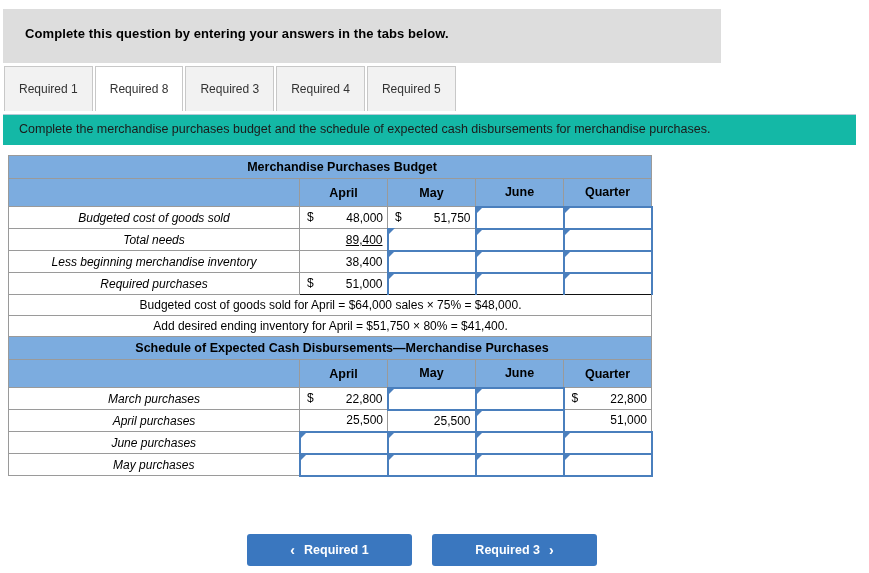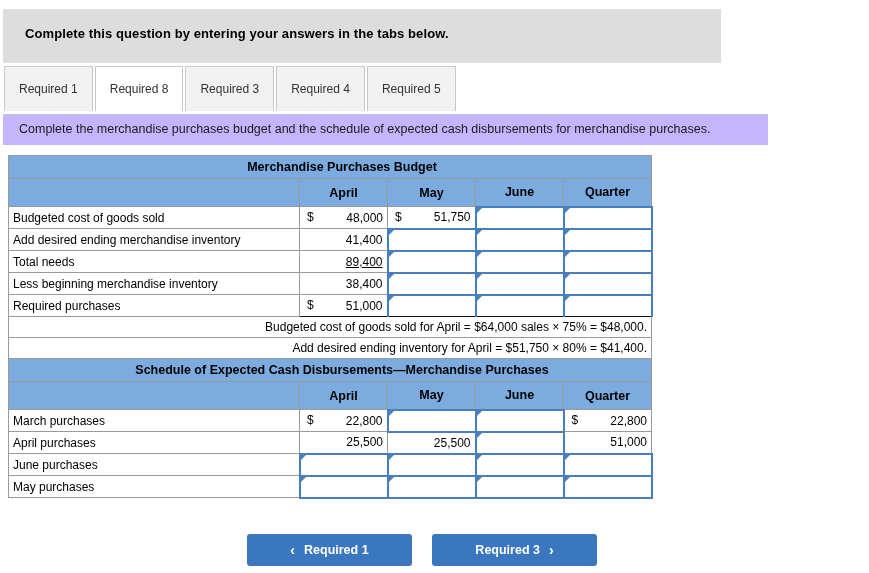--- a/index.html
+++ b/index.html
@@ -35,22 +35,22 @@
     font-size:12px;color:#333;white-space:nowrap;
   }
   .tab.active{background:#ffffff;border-color:#c8c8c8;}
   .tab.active:after{
     content:"";position:absolute;left:0;right:0;bottom:-1px;height:2px;
     background:#ffffff;
   }
 
   
   .sub-band{
-    position:absolute;left:3px;top:114px;width:765px;height:30px;
-    background:#c4b5fd;border-top:1px solid #b7c9d6;
+    position:absolute;left:3px;top:114px;width:853px;height:30px;
+    background:#14b8a6;border-top:1px solid #b7c9d6;
   }
   .sub-band .txt{
     position:absolute;left:16px;top:7px;font-size:12.5px;color:#1b1b1b;
     white-space:nowrap;
   }
 
   
   .sheet{
     position:absolute;left:8px;top:155px;width:643px;
     border-collapse:collapse;table-layout:fixed;
@@ -68,21 +68,21 @@
   col.c-qtr{width:88px;}
 
   .title-row td{
     background:#7cacdf;text-align:center;font-weight:bold;font-size:12.5px;
     height:23px;border:1px solid #9a9a9a;padding-left:28px;
   }
   .head-row td{
     background:#7cacdf;text-align:center;font-weight:bold;font-size:12.5px;
     height:28px;
   }
-  .lbl-cell{text-align:left;padding-left:5px;}
+  .lbl-cell{text-align:center;padding-left:5px;font-style:italic;}
 
   
   .num{position:relative;text-align:right;padding-right:7px;}
   .num .cur{position:absolute;left:7px;top:0;line-height:20px;font-size:12px;}
   .num .val{display:block;line-height:20px;}
 
   
   .inp{
     position:relative;
     border:2px solid #4a7fbd !important;
@@ -92,21 +92,21 @@
     content:"";position:absolute;left:-1px;top:-1px;
     width:0;height:0;
     border-top:7px solid #4a7fbd;
     border-right:7px solid transparent;
   }
 
   
   .rule-top{border-top:1.6px solid #111 !important;text-decoration:underline;}
   .rule-bot{border-bottom:1.6px solid #111 !important;}
   .note-row td{
-    text-align:right;padding-left:5px;font-size:12px;height:21px;
+    text-align:center;padding-left:5px;font-size:12px;height:21px;
   }
 
   
   .navbar{position:absolute;left:0;top:534px;width:869px;height:34px;}
   .btn{
     position:absolute;height:32px;border:none;border-radius:3px;
     background:#3a77bf;color:#ffffff;
     font-family:"Liberation Sans","DejaVu Sans",sans-serif;
     font-size:12.5px;font-weight:bold;cursor:pointer;
     display:flex;align-items:center;justify-content:center;gap:9px;
@@ -172,29 +172,20 @@
             <span class="val">48,000</span>
           </td>
           <td class="num">
             <span class="cur">$</span>
             <span class="val">51,750</span>
           </td>
           <td class="inp"></td>
           <td class="inp"></td>
         </tr>
         <tr>
-          <td class="lbl-cell">Add desired ending merchandise inventory</td>
-          <td class="num">
-            <span class="val">41,400</span>
-          </td>
-          <td class="inp"></td>
-          <td class="inp"></td>
-          <td class="inp"></td>
-        </tr>
-        <tr>
           <td class="lbl-cell">Total needs</td>
           <td class="num rule-top">
             <span class="val">89,400</span>
           </td>
           <td class="inp rule-top"></td>
           <td class="inp rule-top"></td>
           <td class="inp rule-top"></td>
         </tr>
         <tr>
           <td class="lbl-cell">Less beginning merchandise inventory</td>

